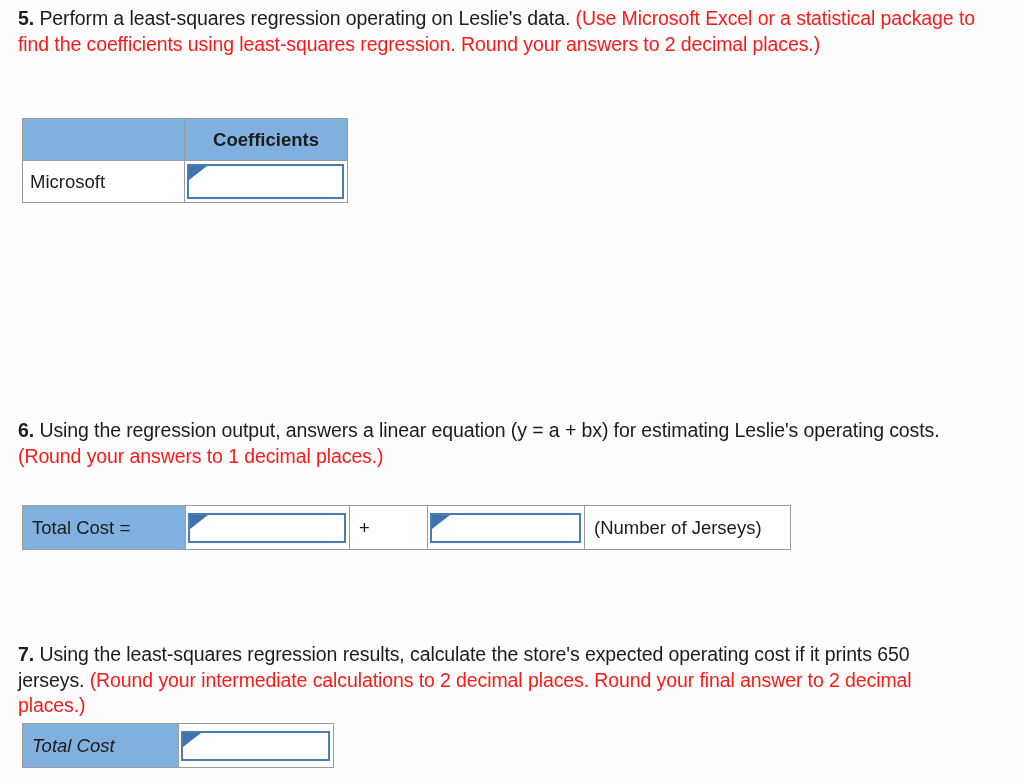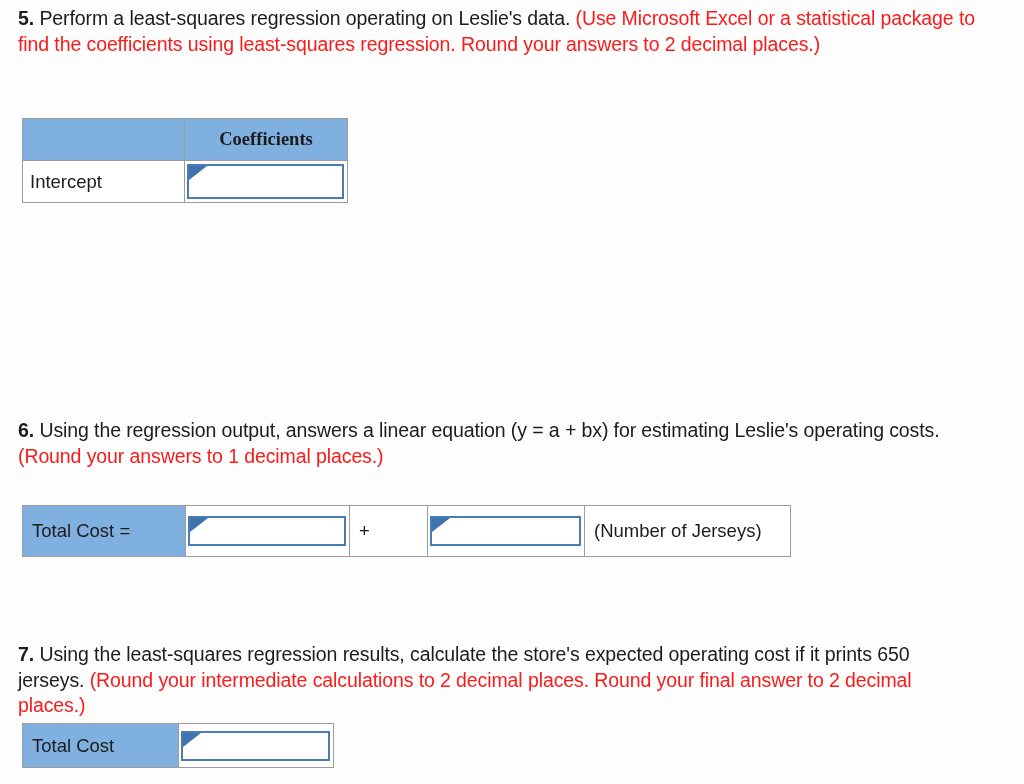--- a/index.html
+++ b/index.html
@@ -56,21 +56,20 @@
     vertical-align: middle;
     font-size: 18.5px;
     color: #1c1c1c;
     background: #ffffff;
     box-sizing: border-box;
   }
   .cell-head {
     background: #7fb0e0 !important;
     font-weight: bold;
     text-align: center;
-    font-family: Liberation Serif, serif;
   }
   .cell-label {
     background: #7fb0e0 !important;
     padding-left: 9px !important;
     white-space: nowrap;
   }
   .cell-row-label {
     background: #ffffff !important;
     padding-left: 7px !important;
     white-space: nowrap;
@@ -121,45 +120,45 @@
     height: 100%;
   }
 
   
   #coefficients-table { left: 22px; top: 118px; }
   #coefficients-table .c0 { width: 162px; height: 42px; }
   #coefficients-table .c1 { width: 163px; }
   #coefficients-table .rowcell { height: 42px; }
 
   #equation-table { left: 22px; top: 505px; }
-  #equation-table .e-label { width: 163px; height: 51px; }
+  #equation-table .e-label { width: 163px; height: 44px; }
   #equation-table .e-in1 { width: 164px; }
   #equation-table .e-plus { width: 78px; }
   #equation-table .e-in2 { width: 157px; }
   #equation-table .e-units { width: 206px; }
 
   #totalcost-table { left: 22px; top: 723px; }
-  #totalcost-table .t-label { width: 156px; height: 44px; }
+  #totalcost-table .t-label { width: 156px; height: 44px; font-style: italic; }
   #totalcost-table .t-in { width: 155px; }
 </style>
 </head>
 <body>
 
 <div class="page">
 
   <div class="question" id="q5"><span class="qnum">5.</span><span> Perform a least-squares regression operating on Leslie's data. </span><span class="red">(Use Microsoft Excel or a statistical package to find the coefficients using least-squares regression. Round your answers to 2 decimal places.)</span></div>
 
   <table class="xtable" id="coefficients-table">
     <tbody>
       <tr>
         <td class="cell-head c0"></td>
         <td class="cell-head c1">Coefficients</td>
       </tr>
       <tr>
-        <td class="cell-row-label rowcell">Intercept</td>
+        <td class="cell-row-label rowcell">Microsoft</td>
         <td class="cell-input rowcell">
           <div class="inputbox">
             <span class="marker"></span>
             <input class="field" type="text" value="" style="">
           </div>
         </td>
       </tr>
     </tbody>
   </table>
 

